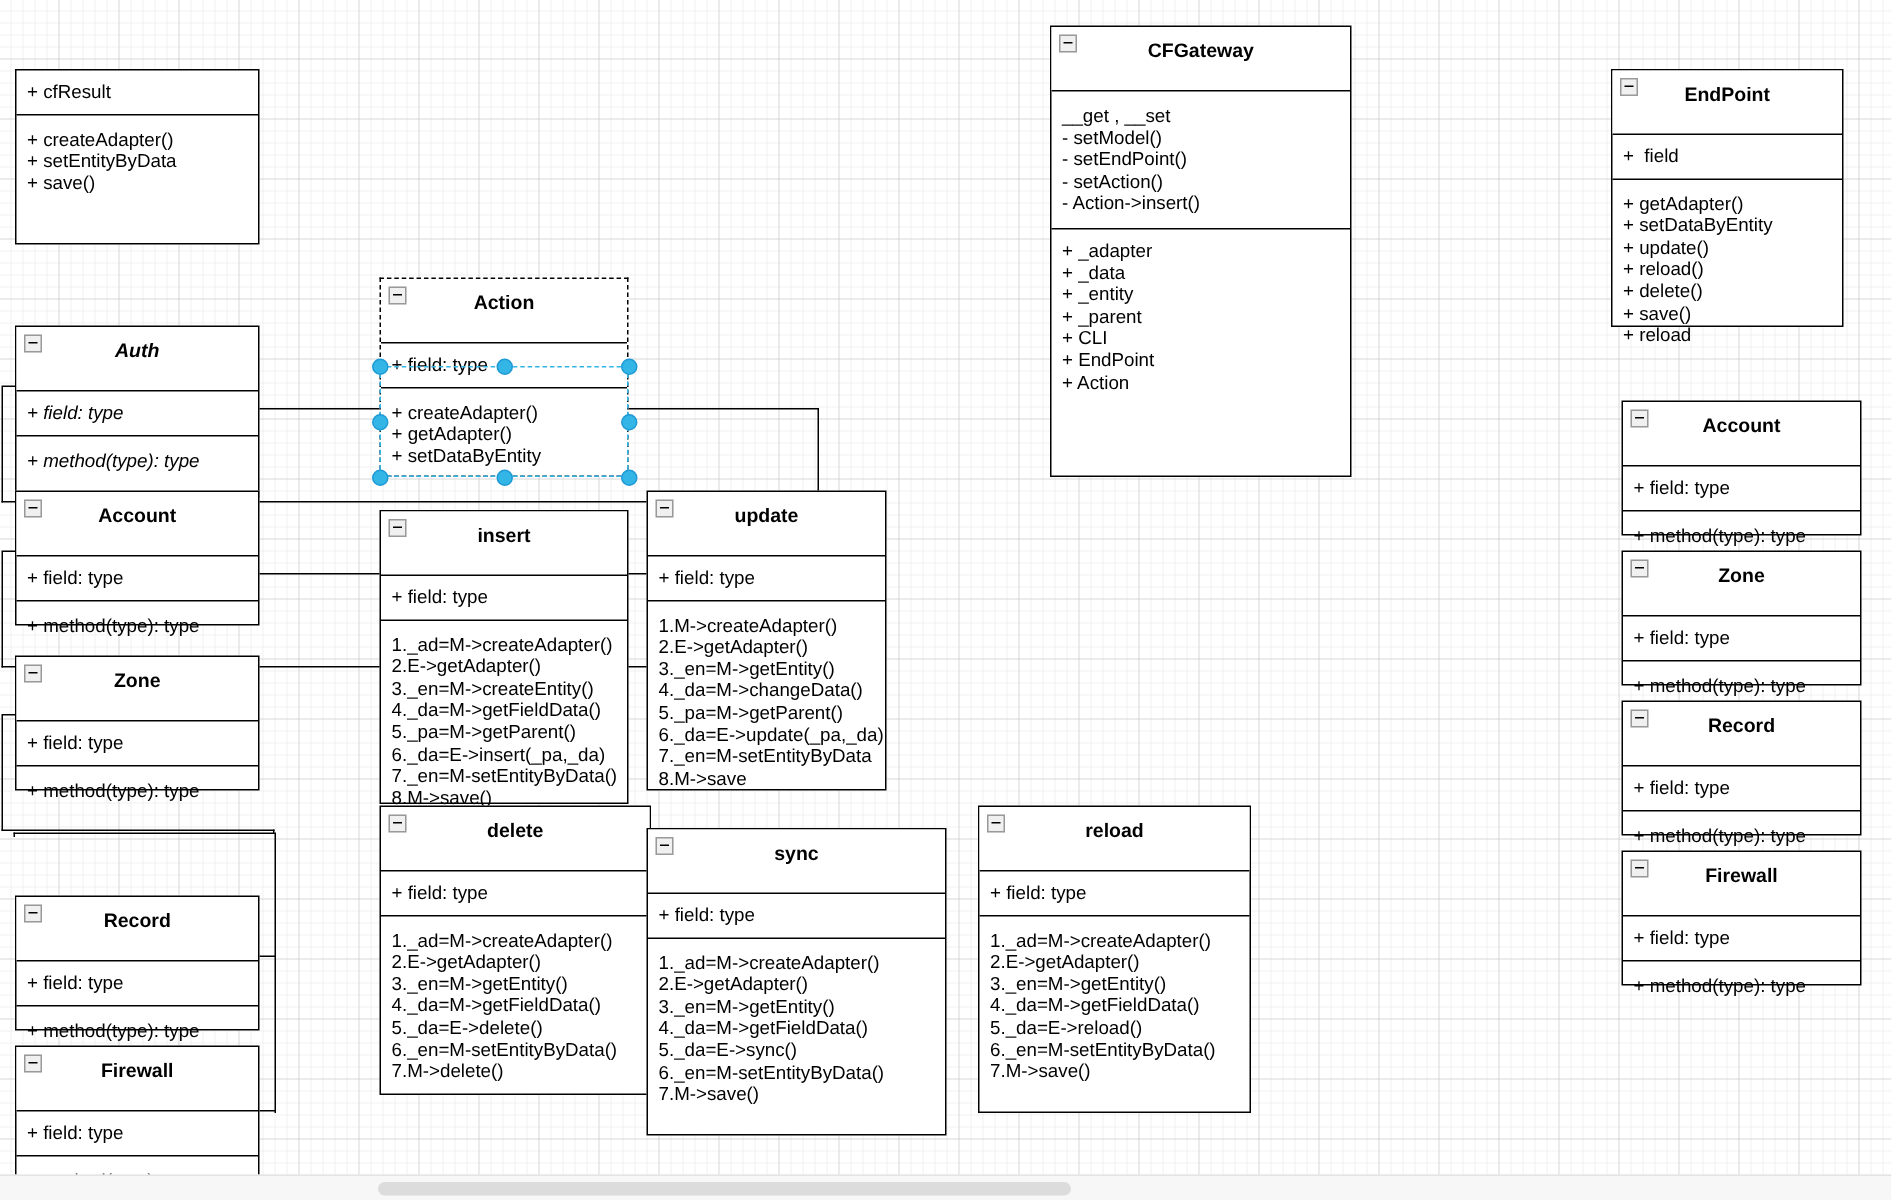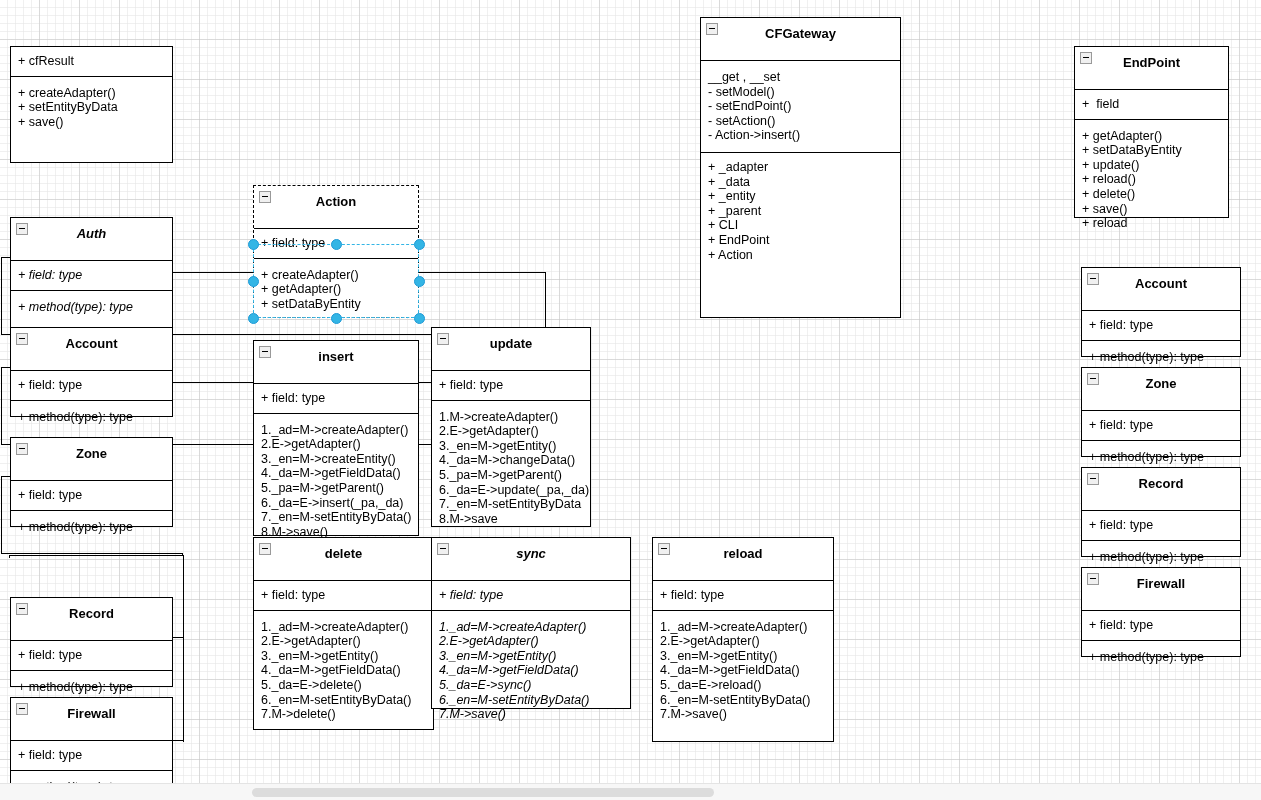--- a/index.html
+++ b/index.html
@@ -200,21 +200,21 @@
       <div class="uml" style="left: 431px; top: 327px; width: 160px; height: 200px;">
         <div class="title">update<span class="collapse"></span></div>
         <div class="compartment"><span class="row">+ field: type</span></div>
         <div class="compartment tall"><span class="row">1.M-&gt;createAdapter()</span><span class="row">2.E-&gt;getAdapter()</span><span class="row">3._en=M-&gt;getEntity()</span><span class="row">4._da=M-&gt;changeData()</span><span class="row">5._pa=M-&gt;getParent()</span><span class="row">6._da=E-&gt;update(_pa,_da)</span><span class="row">7._en=M-setEntityByData</span><span class="row">8.M-&gt;save</span></div>
       </div>
       <div class="uml" style="left: 253px; top: 537px; width: 181px; height: 193px;">
         <div class="title">delete<span class="collapse"></span></div>
         <div class="compartment"><span class="row">+ field: type</span></div>
         <div class="compartment tall"><span class="row">1._ad=M-&gt;createAdapter()</span><span class="row">2.E-&gt;getAdapter()</span><span class="row">3._en=M-&gt;getEntity()</span><span class="row">4._da=M-&gt;getFieldData()</span><span class="row">5._da=E-&gt;delete()</span><span class="row">6._en=M-setEntityByData()</span><span class="row">7.M-&gt;delete()</span></div>
       </div>
-      <div class="uml" style="left: 431px; top: 537px; width: 200px; height: 172px; font-style: italic;">
+      <div class="uml" style="left: 431px; top: 552px; width: 200px; height: 205px;">
         <div class="title">sync<span class="collapse"></span></div>
         <div class="compartment"><span class="row">+ field: type</span></div>
         <div class="compartment tall"><span class="row">1._ad=M-&gt;createAdapter()</span><span class="row">2.E-&gt;getAdapter()</span><span class="row">3._en=M-&gt;getEntity()</span><span class="row">4._da=M-&gt;getFieldData()</span><span class="row">5._da=E-&gt;sync()</span><span class="row">6._en=M-setEntityByData()</span><span class="row">7.M-&gt;save()</span></div>
       </div>
       <div class="uml" style="left: 652px; top: 537px; width: 182px; height: 205px;">
         <div class="title">reload<span class="collapse"></span></div>
         <div class="compartment"><span class="row">+ field: type</span></div>
         <div class="compartment tall"><span class="row">1._ad=M-&gt;createAdapter()</span><span class="row">2.E-&gt;getAdapter()</span><span class="row">3._en=M-&gt;getEntity()</span><span class="row">4._da=M-&gt;getFieldData()</span><span class="row">5._da=E-&gt;reload()</span><span class="row">6._en=M-setEntityByData()</span><span class="row">7.M-&gt;save()</span></div>
       </div>
       <div class="uml" style="left: 700px; top: 17px; width: 201px; height: 301px;">

